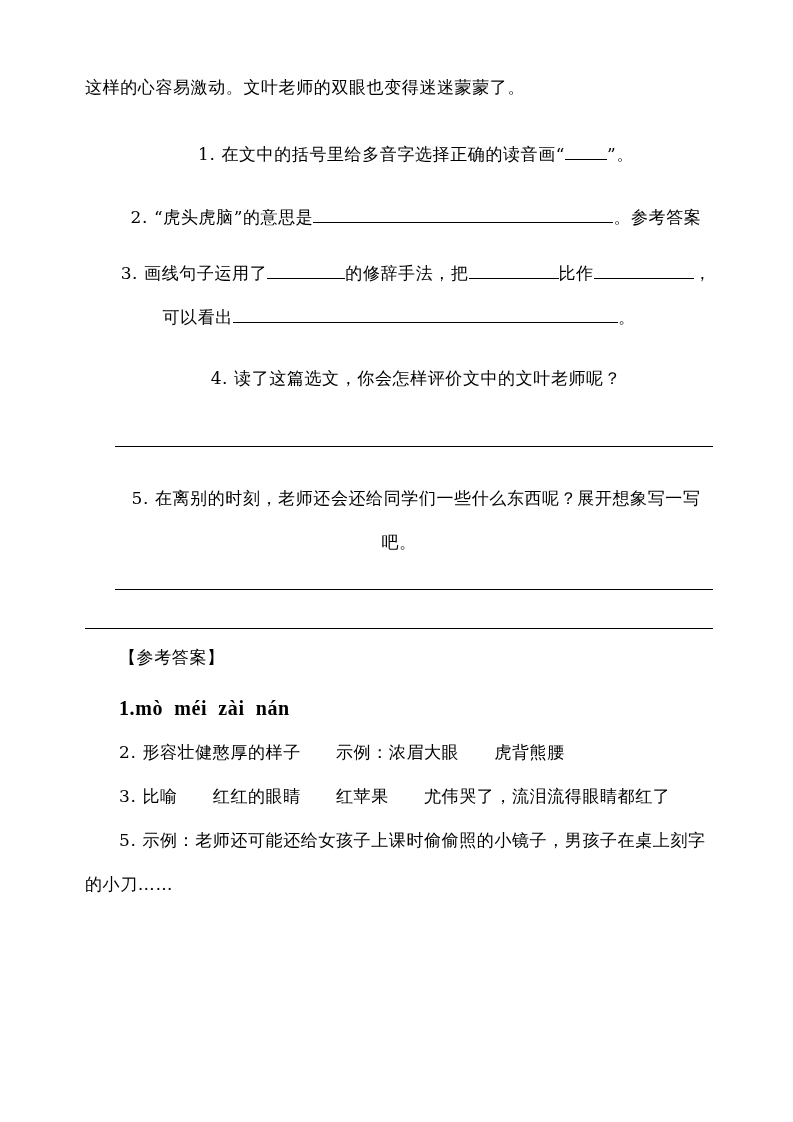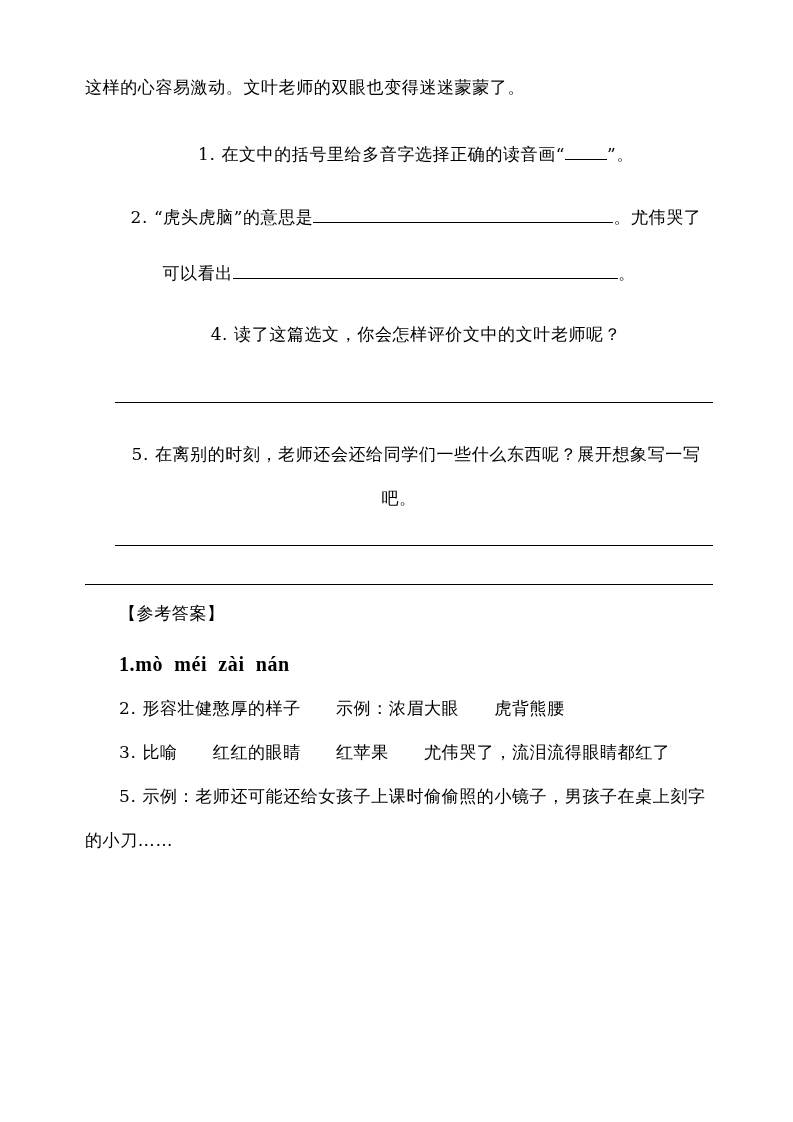--- a/index.html
+++ b/index.html
@@ -52,23 +52,24 @@
 <body>
 
 <div class="page">
   <p class="intro">这样的心容易激动。文叶老师的双眼也变得迷迷蒙蒙了。</p>
 
   <div id="questions">
       <div class="question">
         <div class="q-line indent"><span>1. 在文中的括号里给多音字选择正确的读音画“</span><span class="blank" style="width: 42px;"></span><span>”。</span></div>
       </div>
       <div class="question">
-        <div class="q-line indent"><span>2. “虎头虎脑”的意思是</span><span class="blank" style="width: 300px;"></span><span>。尤伟哭了</span></div>
+        <div class="q-line indent"><span>2. “虎头虎脑”的意思是</span><span class="blank" style="width: 300px;"></span><span>。参考答案</span></div>
       </div>
       <div class="question">
+        <div class="q-line indent"><span>3. 画线句子运用了</span><span class="blank" style="width: 78px;"></span><span>的修辞手法，把</span><span class="blank" style="width: 90px;"></span><span>比作</span><span class="blank" style="width: 100px;"></span><span>，</span></div>
         <div class="q-line"><span>可以看出</span><span class="blank" style="width: 385px;"></span><span>。</span></div>
       </div>
       <div class="question">
         <div class="q-line indent"><span>4. 读了这篇选文，你会怎样评价文中的文叶老师呢？</span></div>
         <div class="answer-line"></div>
       </div>
       <div class="question">
         <div class="q-line indent"><span>5. 在离别的时刻，老师还会还给同学们一些什么东西呢？展开想象写一写</span></div>
         <div class="q-line"><span>吧。</span></div>
         <div class="answer-line"></div>

